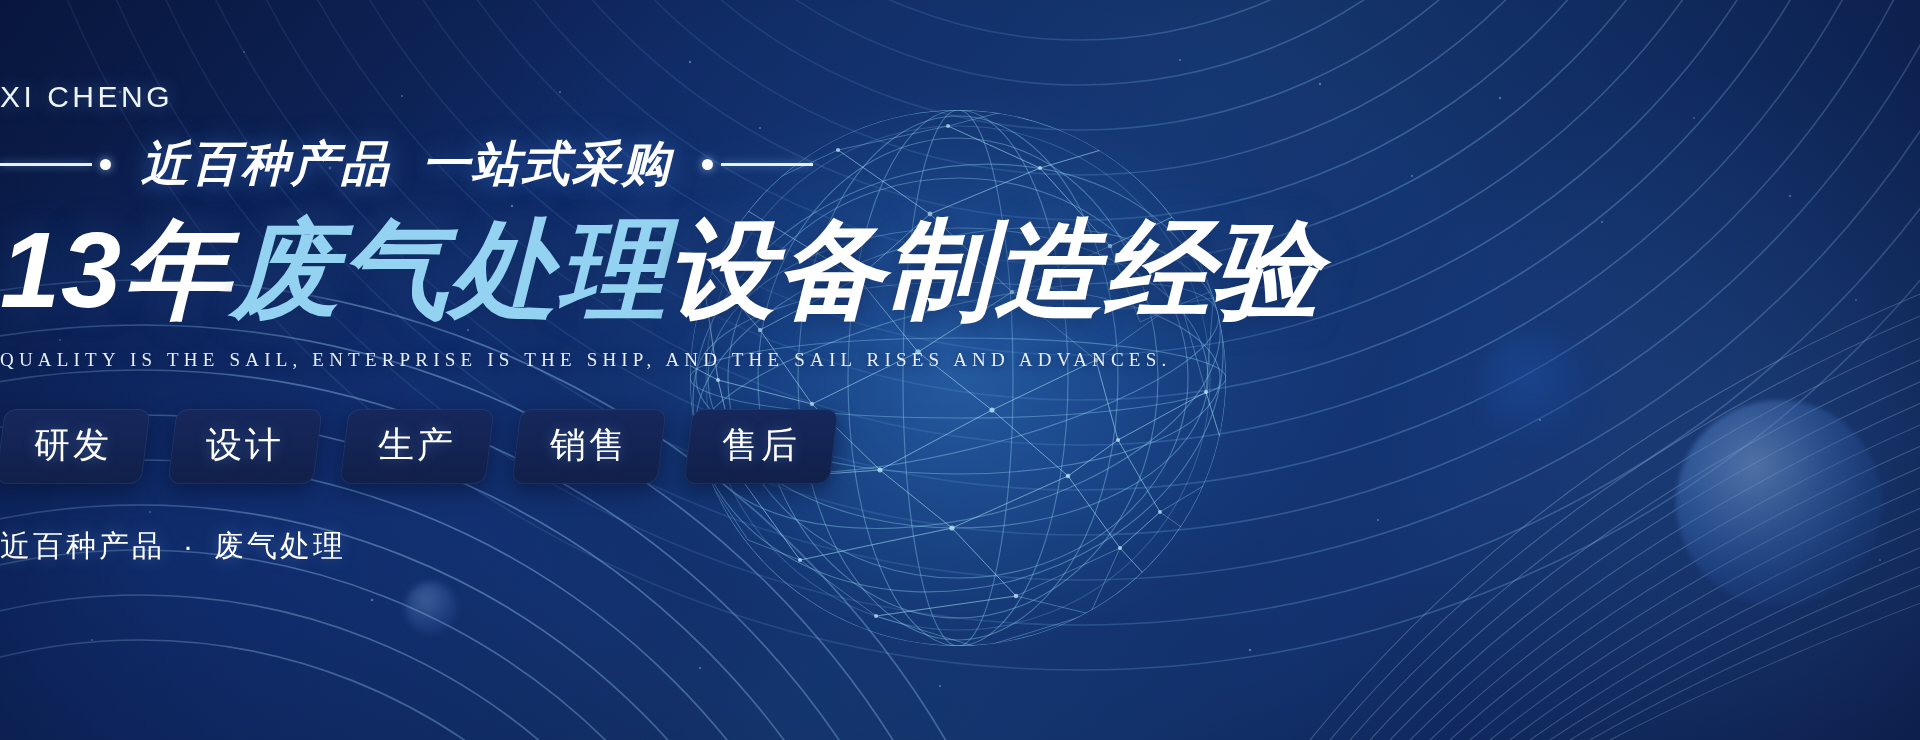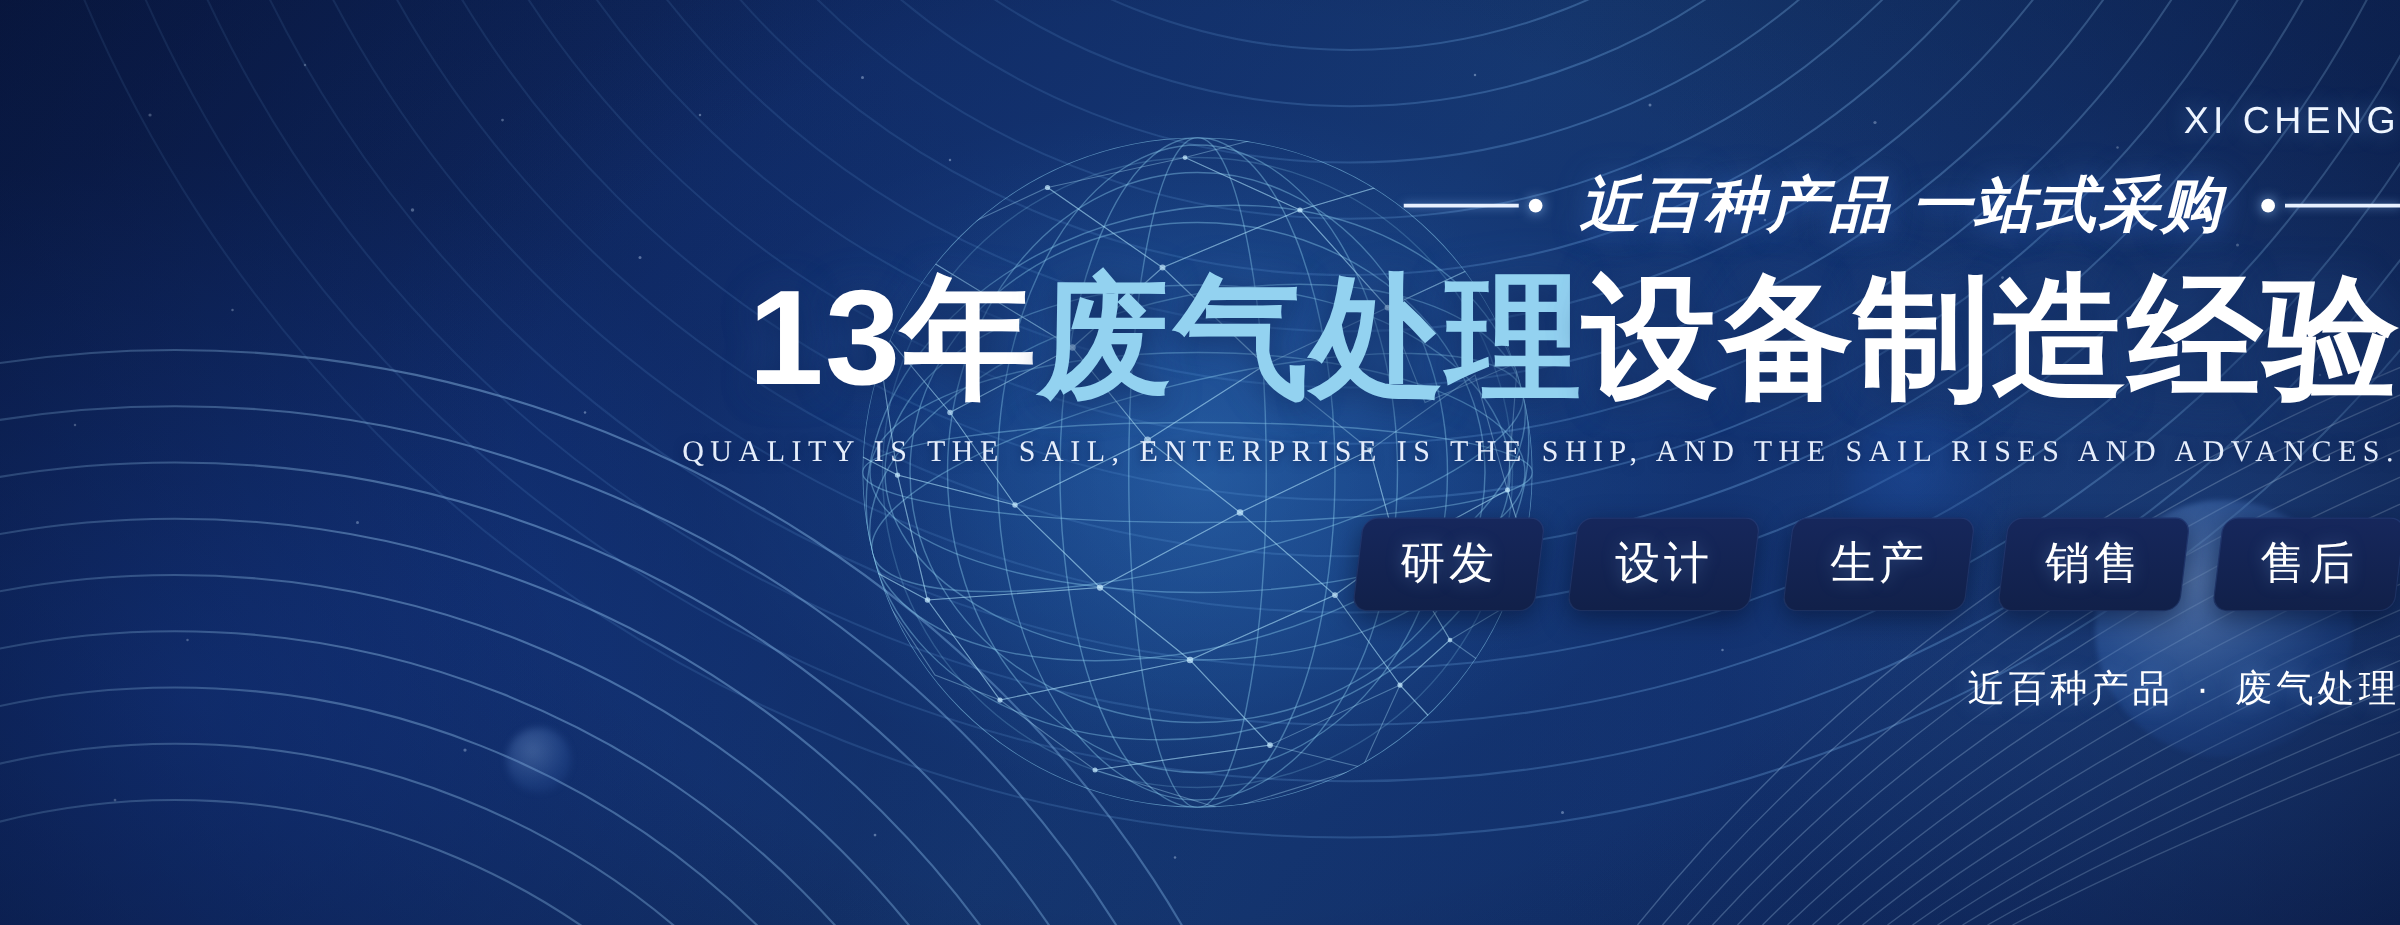--- a/index.html
+++ b/index.html
@@ -60,21 +60,21 @@
     background: radial-gradient(circle at 45% 40%, rgba(30,78,160,0.55) 0%, rgba(20,58,130,0.25) 65%, rgba(16,46,110,0) 100%);
     filter: blur(6px);
   }
 
   
   #content {
     position: absolute;
     inset: 0;
     display: flex;
     flex-direction: column;
-    align-items: flex-end;
+    align-items: flex-start;
     z-index: 10;
   }
 
   .brand-en {
     margin-top: 80px;
     font-size: 30px;
     letter-spacing: 3.5px;
     color: #eef5ff;
     font-weight: 400;
     text-shadow: 0 0 18px rgba(120,180,255,0.45);
@@ -108,38 +108,39 @@
   .deco.left .dot { margin-left: 8px; }
   .deco.right .dot { margin-right: 8px; }
 
   .subtitle {
     font-size: 48px;
     font-weight: 700;
     color: #ffffff;
     letter-spacing: 2px;
     font-style: italic;
     text-shadow: 0 2px 16px rgba(20,60,140,0.75), 0 0 28px rgba(120,180,255,0.35);
+    font-family: Liberation Mono, monospace;
   }
 
   .headline {
     margin-top: 10px;
     font-size: 108px;
     font-weight: 700;
+    font-style: italic;
     letter-spacing: 1px;
     line-height: 1.18;
     white-space: nowrap;
     color: #ffffff;
     text-shadow: 0 4px 26px rgba(8,30,80,0.80), 0 0 36px rgba(110,175,255,0.25);
-    margin-left: 24px;
   }
   .headline .accent { color: #93d2f0; }
 
   .tagline {
     margin-top: 16px;
-    font-size: 24px;
+    font-size: 19px;
     letter-spacing: 5.2px;
     color: #e6eefc;
     font-family: "Liberation Serif", "DejaVu Serif", serif;
     white-space: nowrap;
     text-shadow: 0 1px 8px rgba(10,30,80,0.8);
   }
 
   .pills {
     margin-top: 38px;
     display: flex;

